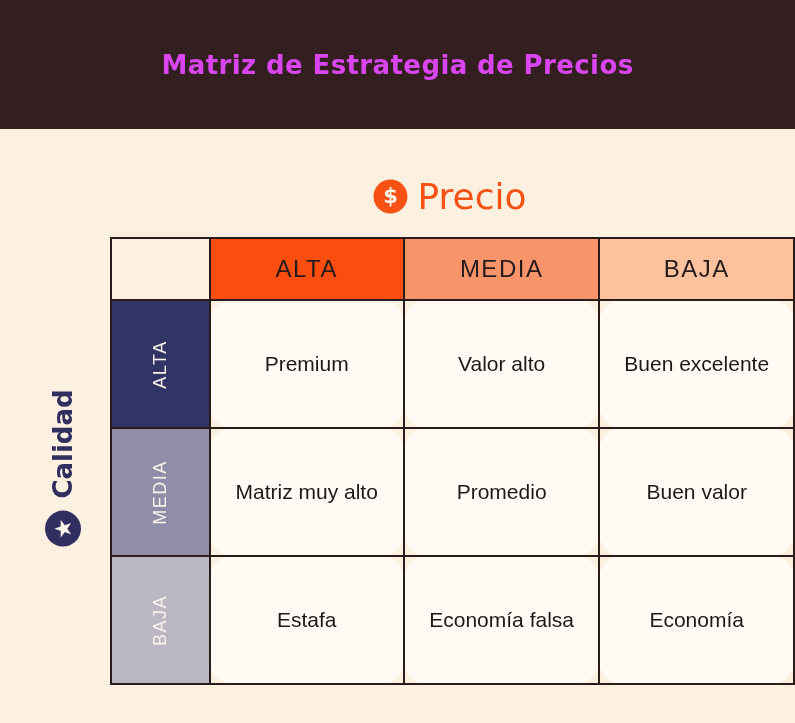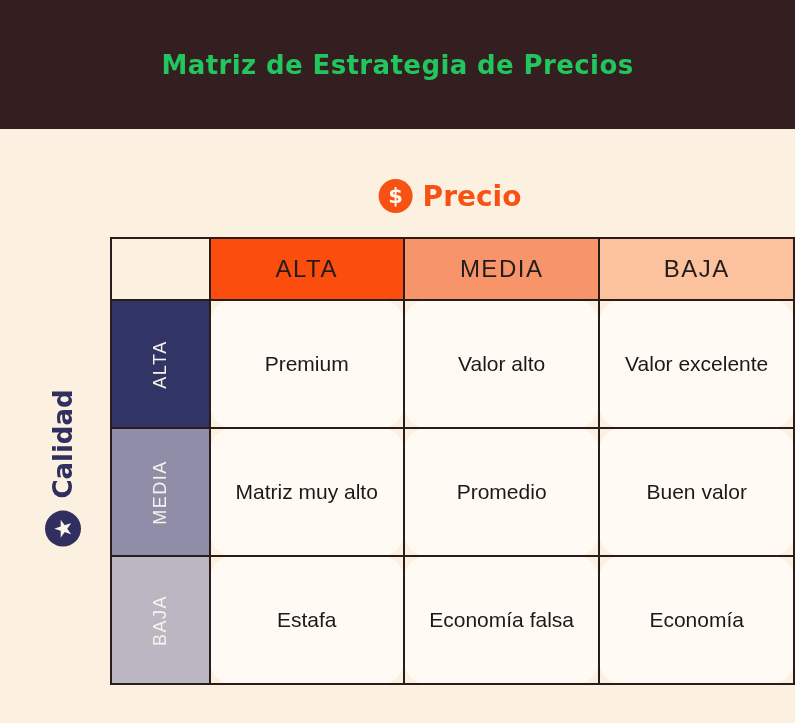--- a/index.html
+++ b/index.html
@@ -21,21 +21,21 @@
     display: flex;
     align-items: center;
     justify-content: center;
   }
   .banner h1 {
     margin: 0;
     font-family: "DejaVu Sans", sans-serif;
     font-weight: bold;
     font-size: 26px;
     letter-spacing: 0.4px;
-    color: #22c55e;
+    color: #d946ef;
   }
 
   
   .x-axis {
     position: absolute;
     left: 450px; top: 196px;
     transform: translate(-50%, -50%);
     display: flex;
     align-items: center;
     gap: 10px;
@@ -48,22 +48,22 @@
     display: flex;
     align-items: center;
     justify-content: center;
     font-family: "DejaVu Sans", sans-serif;
     font-weight: bold;
     font-size: 21px;
     line-height: 1;
   }
   .x-text {
     font-family: "DejaVu Sans", sans-serif;
-    font-weight: bold;
-    font-size: 28px;
+    font-weight: normal;
+    font-size: 36px;
     color: #F75214;
   }
 
   
   .y-axis {
     position: absolute;
     left: 63px; top: 468px;
     transform: translate(-50%, -50%) rotate(-90deg);
     display: flex;
     align-items: center;
@@ -175,21 +175,21 @@
       <th class="ch ch-alta">ALTA</th>
       <th class="ch ch-media">MEDIA</th>
       <th class="ch ch-baja">BAJA</th>
     </tr>
     <tr class="body-row">
       <th class="rh rh-alta">
         <span class="rot">ALTA</span>
       </th>
       <td class="cell">Premium</td>
       <td class="cell">Valor alto</td>
-      <td class="cell">Valor excelente</td>
+      <td class="cell">Buen excelente</td>
     </tr>
     <tr class="body-row">
       <th class="rh rh-media">
         <span class="rot">MEDIA</span>
       </th>
       <td class="cell">Matriz muy alto</td>
       <td class="cell">Promedio</td>
       <td class="cell">Buen valor</td>
     </tr>
     <tr class="body-row">

